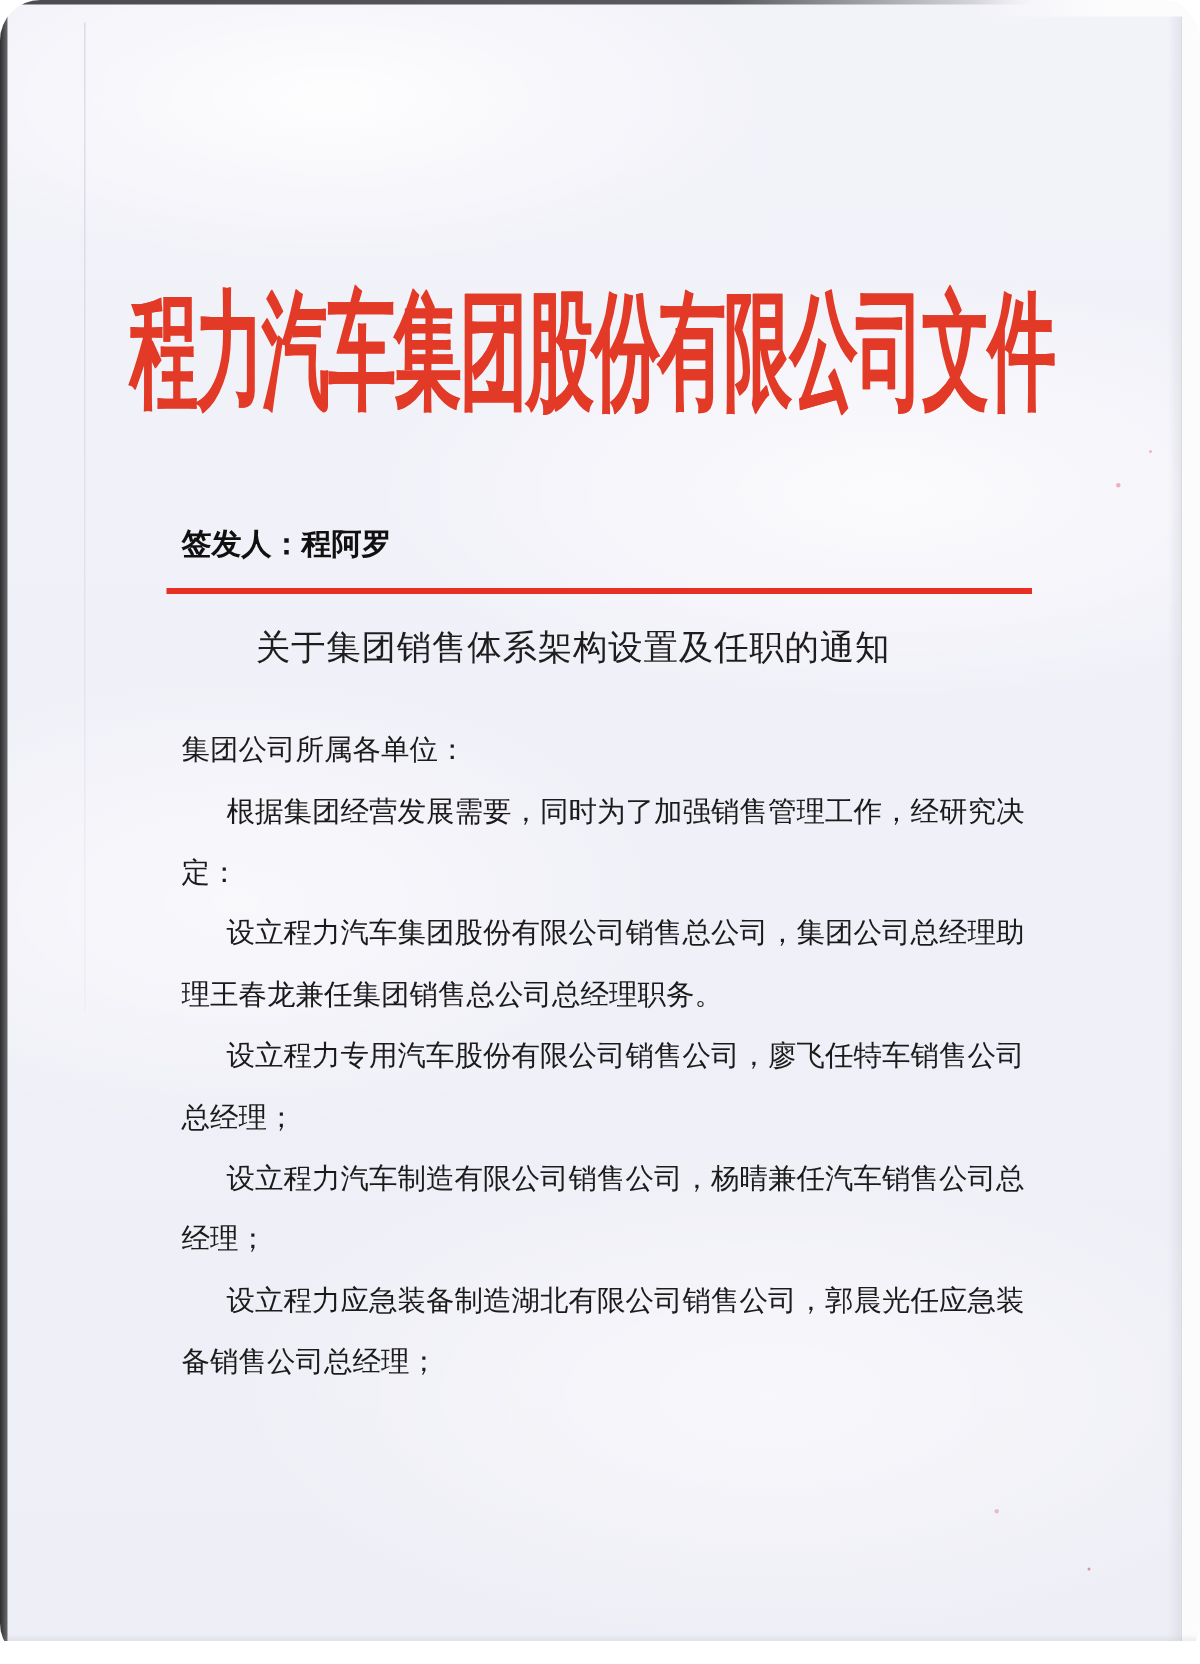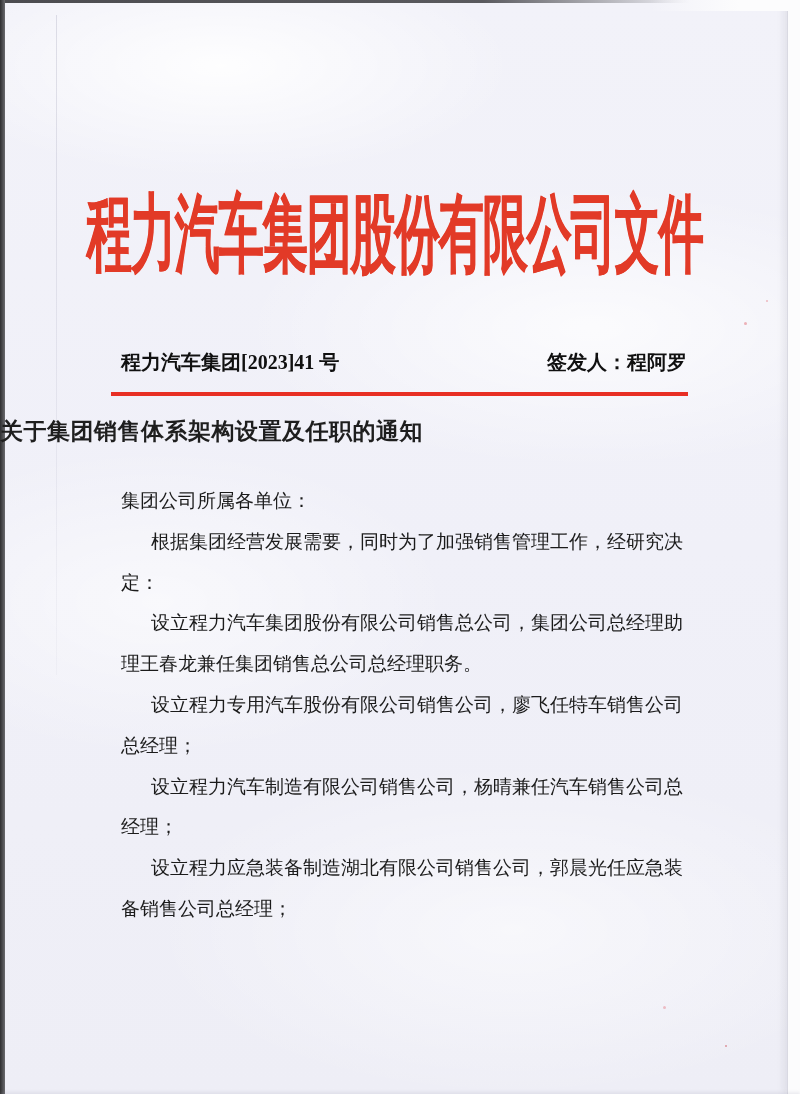--- a/index.html
+++ b/index.html
@@ -7,20 +7,21 @@
     padding: 0;
     background: #ffffff;
     font-family: "Liberation Serif", "DejaVu Serif", serif;
   }
   .stage {
     position: relative;
     width: 800px;
     height: 1109px;
     overflow: hidden;
     background: #ffffff;
+    border-radius: 27px;
   }
   
   .paper {
     position: absolute;
     left: 0; top: 0;
     width: 789px;
     height: 1094px;
     background:
       radial-gradient(ellipse 420px 160px at 28% 6%, rgba(255,255,255,0.9), rgba(255,255,255,0) 70%),
       radial-gradient(ellipse 500px 200px at 75% 30%, rgba(255,255,255,0.75), rgba(255,255,255,0) 70%),
@@ -106,22 +107,23 @@
     position: absolute;
     left: 111px; top: 392px;
     width: 577px; height: 4px;
     background: #e82f24;
   }
 
   .subject {
     position: absolute;
     left: 0; top: 416px;
     width: 764px;
+    text-align: center;
     font-size: 23px;
-    font-weight: bold;
+    font-weight: normal;
     color: #1e1e1e;
     letter-spacing: 0.5px;
   }
 
   .body-text {
     position: absolute;
     left: 121px; top: 481px;
     width: 600px;
     font-size: 19px;
     line-height: 40.8px;
@@ -148,21 +150,20 @@
   <div class="strip-bottom"></div>
   <div class="crease"></div>
   <div class="speck s1"></div>
   <div class="speck s2"></div>
   <div class="speck s3"></div>
   <div class="speck s4"></div>
 
   <div class="letterhead">程力汽车集团股份有限公司文件</div>
 
   <div class="docnum-row">
-    <span>程力汽车集团[2023]41 号</span>
     <span>签发人：程阿罗</span>
   </div>
 
   <div class="red-rule"></div>
 
   <div class="subject">关于集团销售体系架构设置及任职的通知</div>
 
   <div class="body-text">
     <p>集团公司所属各单位：</p>
     <p class="indent">根据集团经营发展需要，同时为了加强销售管理工作，经研究决

